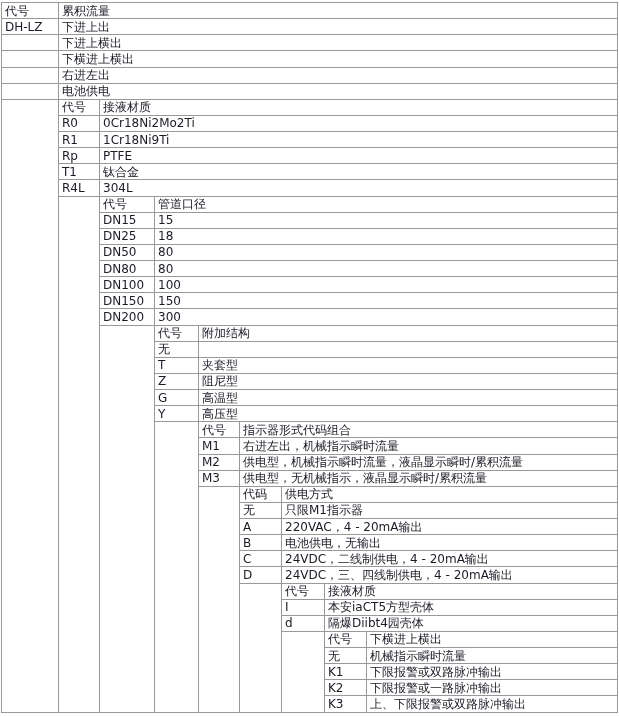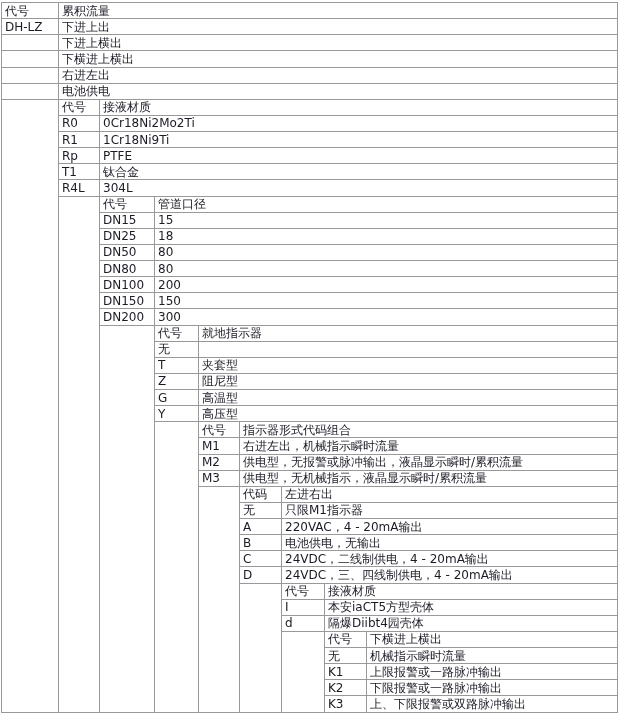--- a/index.html
+++ b/index.html
@@ -120,35 +120,35 @@
     <tr>
       <td>DN50</td>
       <td colspan="6">80</td>
     </tr>
     <tr>
       <td>DN80</td>
       <td colspan="6">80</td>
     </tr>
     <tr>
       <td>DN100</td>
-      <td colspan="6">200</td>
+      <td colspan="6">100</td>
     </tr>
     <tr>
       <td>DN150</td>
       <td colspan="6">150</td>
     </tr>
     <tr>
       <td>DN200</td>
       <td colspan="6">300</td>
     </tr>
 
     <tr>
       <td rowspan="24" class="spacer"></td>
       <td>代号</td>
-      <td colspan="5">就地指示器</td>
+      <td colspan="5">附加结构</td>
     </tr>
     <tr>
       <td>无</td>
       <td colspan="5"></td>
     </tr>
     <tr>
       <td>T</td>
       <td colspan="5">夹套型</td>
     </tr>
     <tr>
@@ -168,31 +168,31 @@
       <td rowspan="18" class="spacer"></td>
       <td>代号</td>
       <td colspan="4">指示器形式代码组合</td>
     </tr>
     <tr>
       <td>M1</td>
       <td colspan="4">右进左出，机械指示瞬时流量</td>
     </tr>
     <tr>
       <td>M2</td>
-      <td colspan="4">供电型，无报警或脉冲输出，液晶显示瞬时/累积流量</td>
+      <td colspan="4">供电型，机械指示瞬时流量，液晶显示瞬时/累积流量</td>
     </tr>
     <tr>
       <td>M3</td>
       <td colspan="4">供电型，无机械指示，液晶显示瞬时/累积流量</td>
     </tr>
 
     <tr>
       <td rowspan="14" class="spacer"></td>
       <td>代码</td>
-      <td colspan="3">左进右出</td>
+      <td colspan="3">供电方式</td>
     </tr>
     <tr>
       <td>无</td>
       <td colspan="3">只限M1指示器</td>
     </tr>
     <tr>
       <td>A</td>
       <td colspan="3">220VAC，4 - 20mA输出</td>
     </tr>
     <tr>
@@ -226,21 +226,21 @@
       <td rowspan="5" class="spacer"></td>
       <td>代号</td>
       <td>下横进上横出</td>
     </tr>
     <tr>
       <td>无</td>
       <td>机械指示瞬时流量</td>
     </tr>
     <tr>
       <td>K1</td>
-      <td>上限报警或一路脉冲输出</td>
+      <td>下限报警或双路脉冲输出</td>
     </tr>
     <tr>
       <td>K2</td>
       <td>下限报警或一路脉冲输出</td>
     </tr>
     <tr>
       <td>K3</td>
       <td>上、下限报警或双路脉冲输出</td>
     </tr>
   </tbody>

